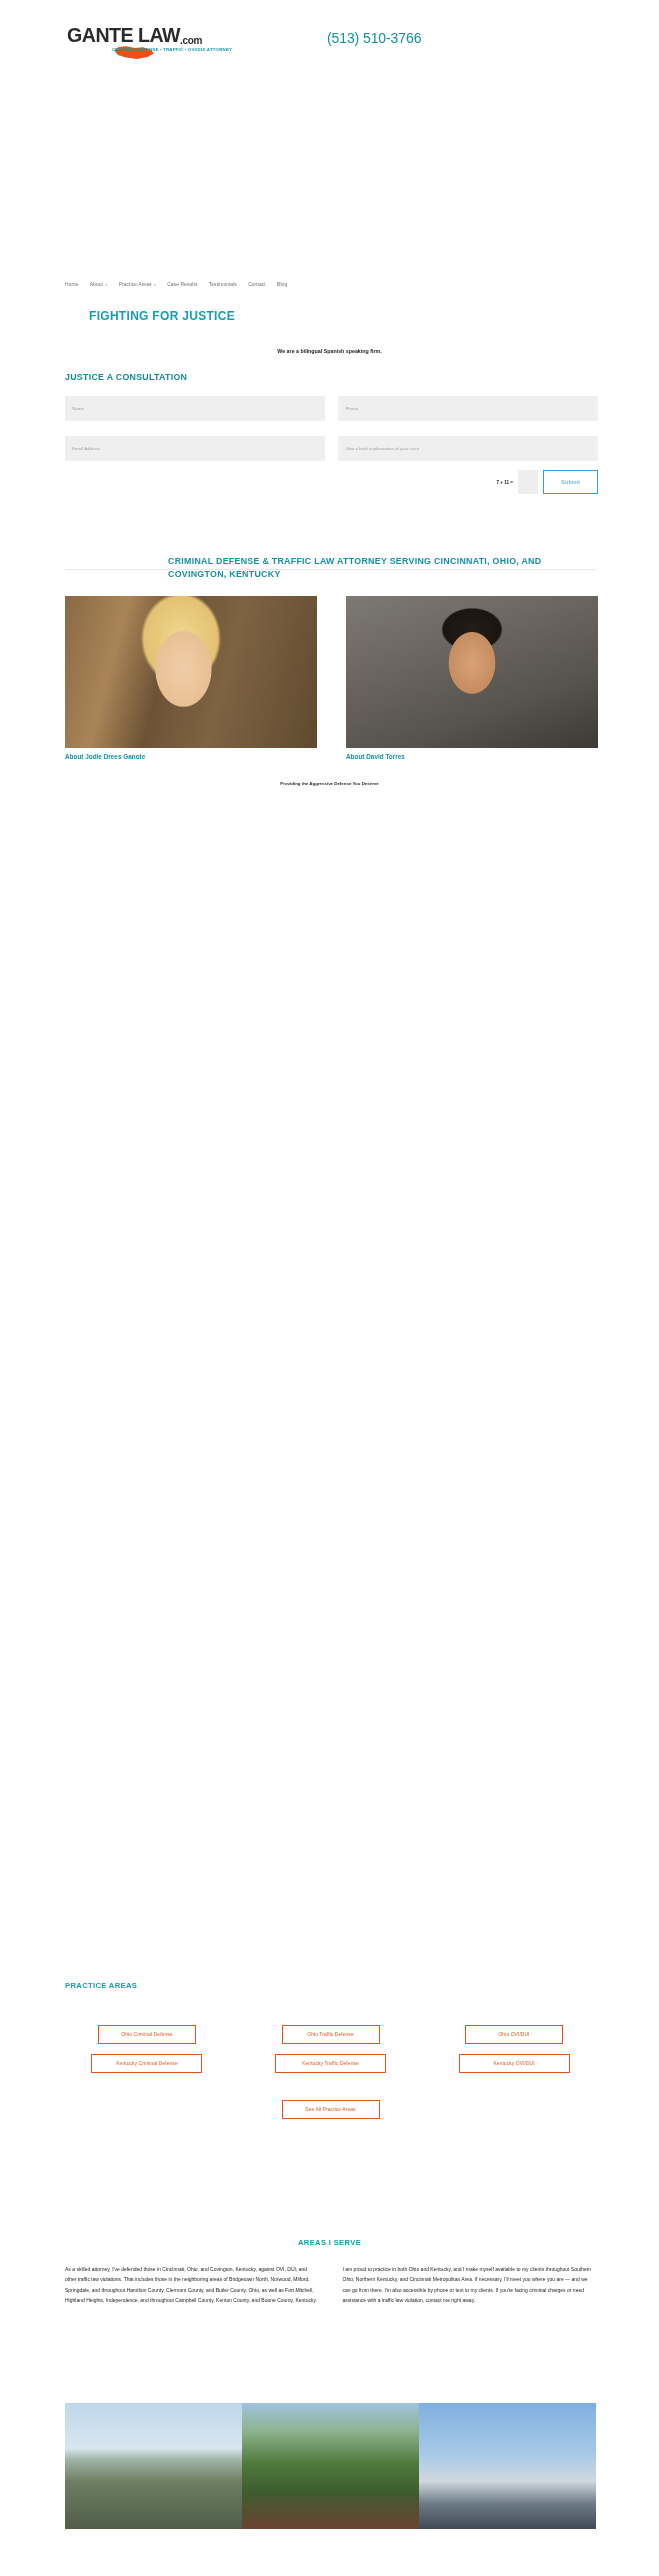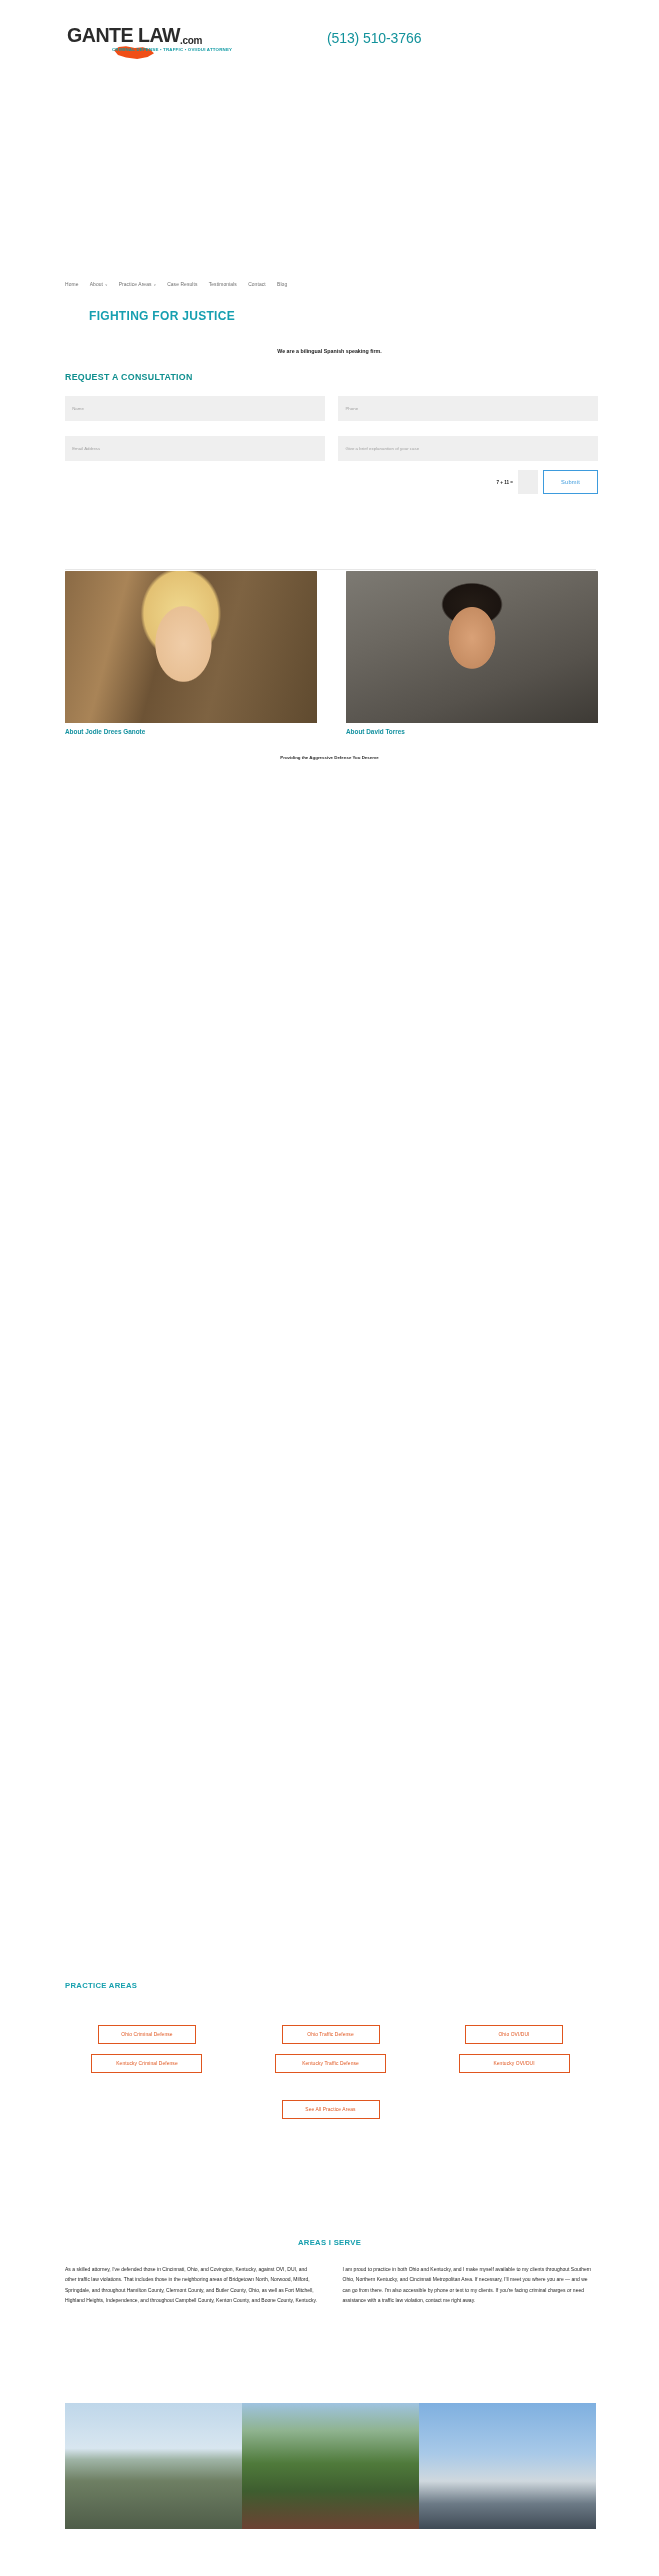--- a/index.html
+++ b/index.html
@@ -153,36 +153,37 @@
     <a href="#">
         <span>Blog</span>
       </a>
   </div>
 </nav>
 
 <div class="bilingual">We are a bilingual Spanish speaking firm.</div>
 
 <section class="section-fight">
   <h1 class="h-fight">FIGHTING FOR JUSTICE</h1>
-  <h2 class="h-request">REQUEST A CONSULTATION</h2>
+  <h2 class="h-request">JUSTICE A CONSULTATION</h2>
   <div class="form-grid">
     <div class="fld">Name</div>
     <div class="fld">Phone</div>
     <div class="fld tall">Email Address</div>
     <div class="fld tall">Give a brief explanantion of your case</div>
   </div>
   <div class="captcha-row">
     <span class="captcha-q">7 + 11 =</span>
     <div class="captcha-box"></div>
     <button class="submit-btn">Submit</button>
   </div>
 </section>
 
 <div class="rule"></div>
 <section class="attorney-sec">
+  <h2 class="h-attorney">CRIMINAL DEFENSE &amp; TRAFFIC LAW ATTORNEY SERVING CINCINNATI, OHIO, AND COVINGTON, KENTUCKY</h2>
   <div class="photos">
     <div class="photo-card">
       <div class="photo jodie"></div>
       <div class="photo-caption">About Jodie Drees Ganote</div>
     </div>
     <div class="photo-card">
       <div class="photo david"></div>
       <div class="photo-caption">About David Torres</div>
     </div>
   </div>

